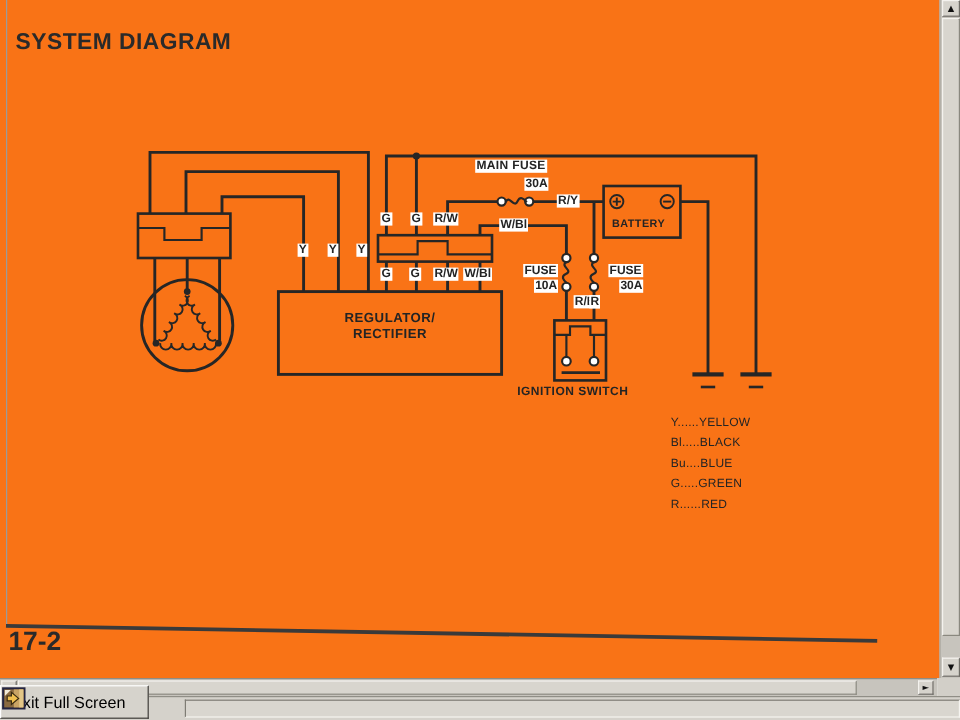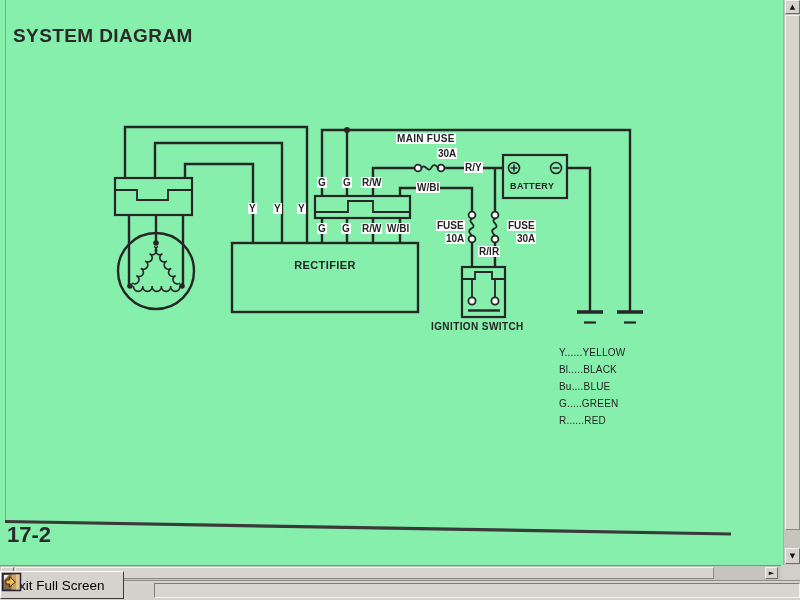--- a/index.html
+++ b/index.html
@@ -1,19 +1,19 @@
 <!DOCTYPE html>
 <html><head>
 <meta charset="utf-8">
 <style>
   html,body{margin:0;padding:0;background:#fff;}
   #screen{position:relative;width:800px;height:600px;background:#fff;overflow:hidden;
           font-family:"Liberation Sans","DejaVu Sans",sans-serif;}
   
-  #doc{position:absolute;left:0;top:0;width:783px;height:565px;background:#86efac;border-right:1px solid #b9b6af;}
+  #doc{position:absolute;left:0;top:0;width:783px;height:565px;background:#f97316;border-right:1px solid #b9b6af;}
   .scan-edge{position:absolute;left:5px;top:0;width:1px;height:521px;background:#9a9a9a;}
   #page-title{position:absolute;left:13px;top:25px;font-size:19px;font-weight:bold;color:#2a2a2a;letter-spacing:.4px;}
   #page-number{position:absolute;left:7px;top:522px;font-size:22px;font-weight:bold;color:#2a2a2a;}
   .lbl{position:absolute;font-size:10px;font-weight:bold;color:#242424;background:#fff;line-height:11px;
        padding:0 1px;white-space:nowrap;}
   .lbl.s9{font-size:9px;}
   .lbl.nobg{background:transparent;}
   #reg-text{position:absolute;left:232px;top:258px;width:186px;text-align:center;font-size:11px;
             font-weight:bold;color:#242424;line-height:14px;letter-spacing:.4px;}
   #legend{position:absolute;left:559px;top:344px;font-size:10px;font-weight:normal;color:#242424;line-height:17px;letter-spacing:.2px;}
@@ -159,20 +159,21 @@
     <div class="lbl" style="left:507px;top:220px;">FUSE</div>
     <div class="lbl" style="left:516px;top:233px;">30A</div>
 
     <div class="lbl" style="left:456px;top:246px;margin-left:22px;">R/Bl</div>
     <div class="lbl" style="left:491px;top:246px;">R</div>
 
     <div class="lbl s9 nobg" style="left:509px;top:181px;letter-spacing:.4px;">BATTERY</div>
     <div class="lbl nobg" style="left:430px;top:321px;letter-spacing:.4px;">IGNITION SWITCH</div>
 
     <div id="reg-text">
+      <div>REGULATOR/</div>
       <div>RECTIFIER</div>
     </div>
 
     <div id="legend">
       <div>Y......YELLOW</div>
       <div>Bl.....BLACK</div>
       <div>Bu....BLUE</div>
       <div>G.....GREEN</div>
       <div>R......RED</div>
     </div>

